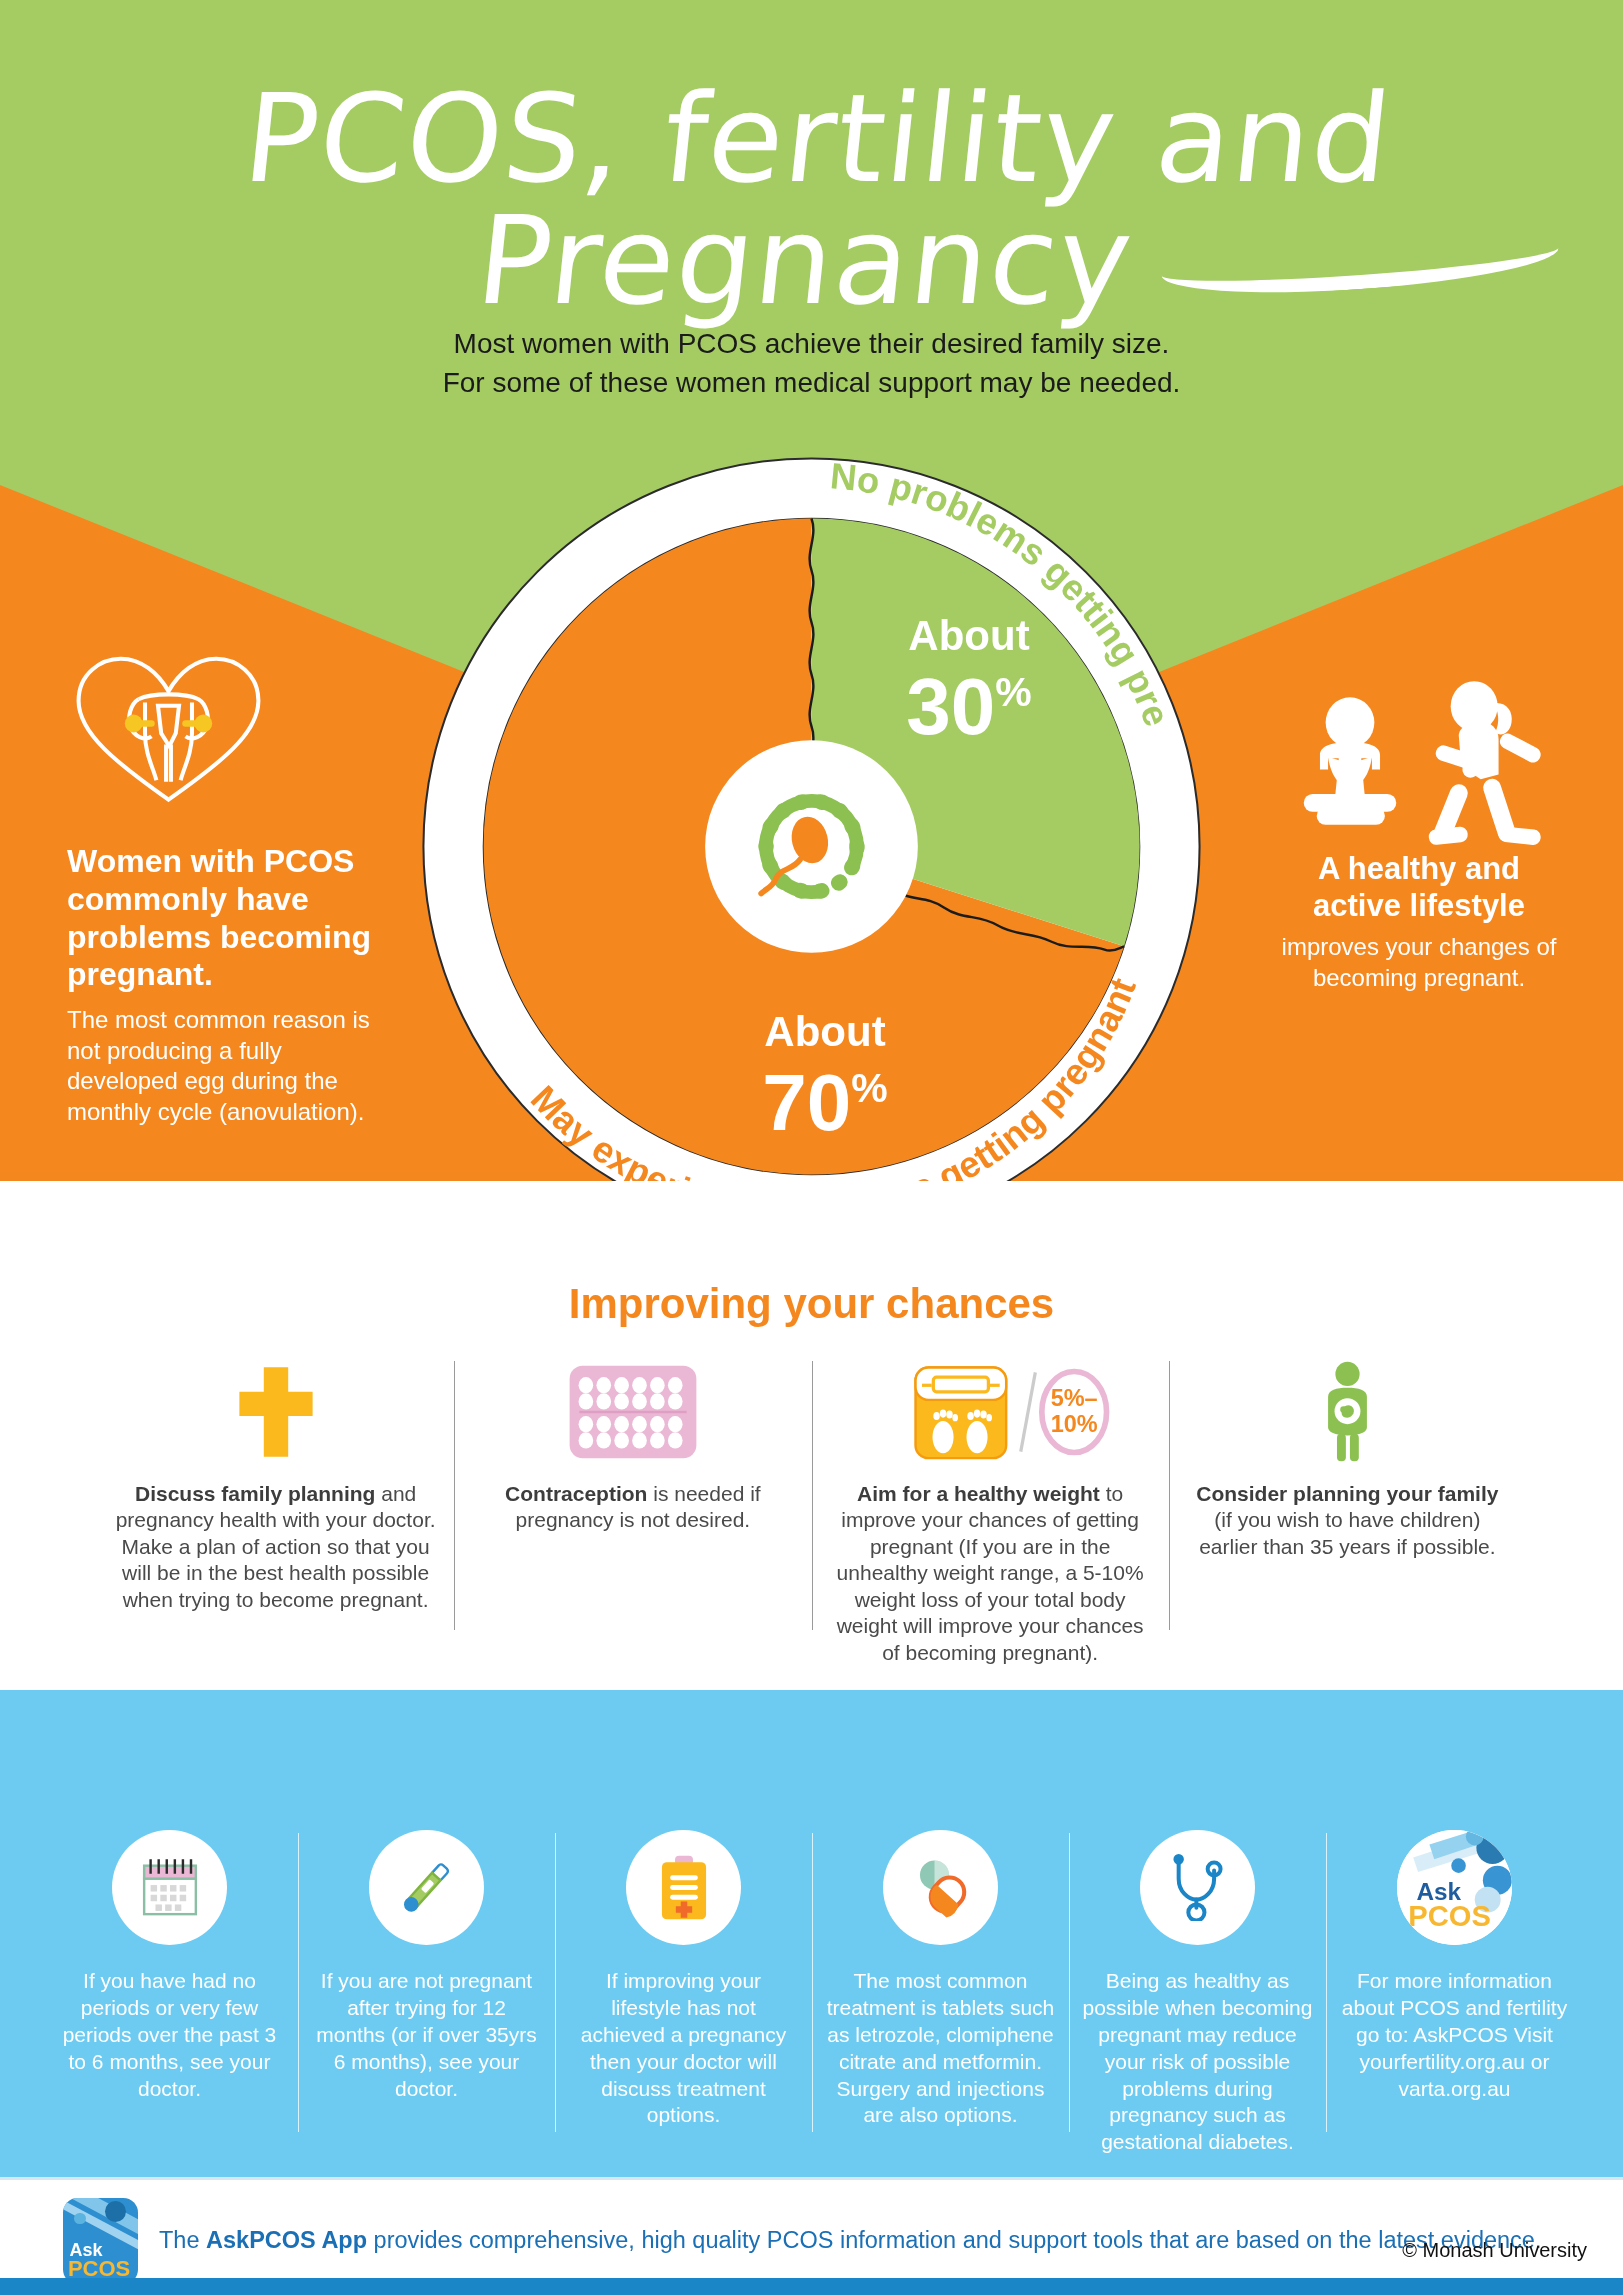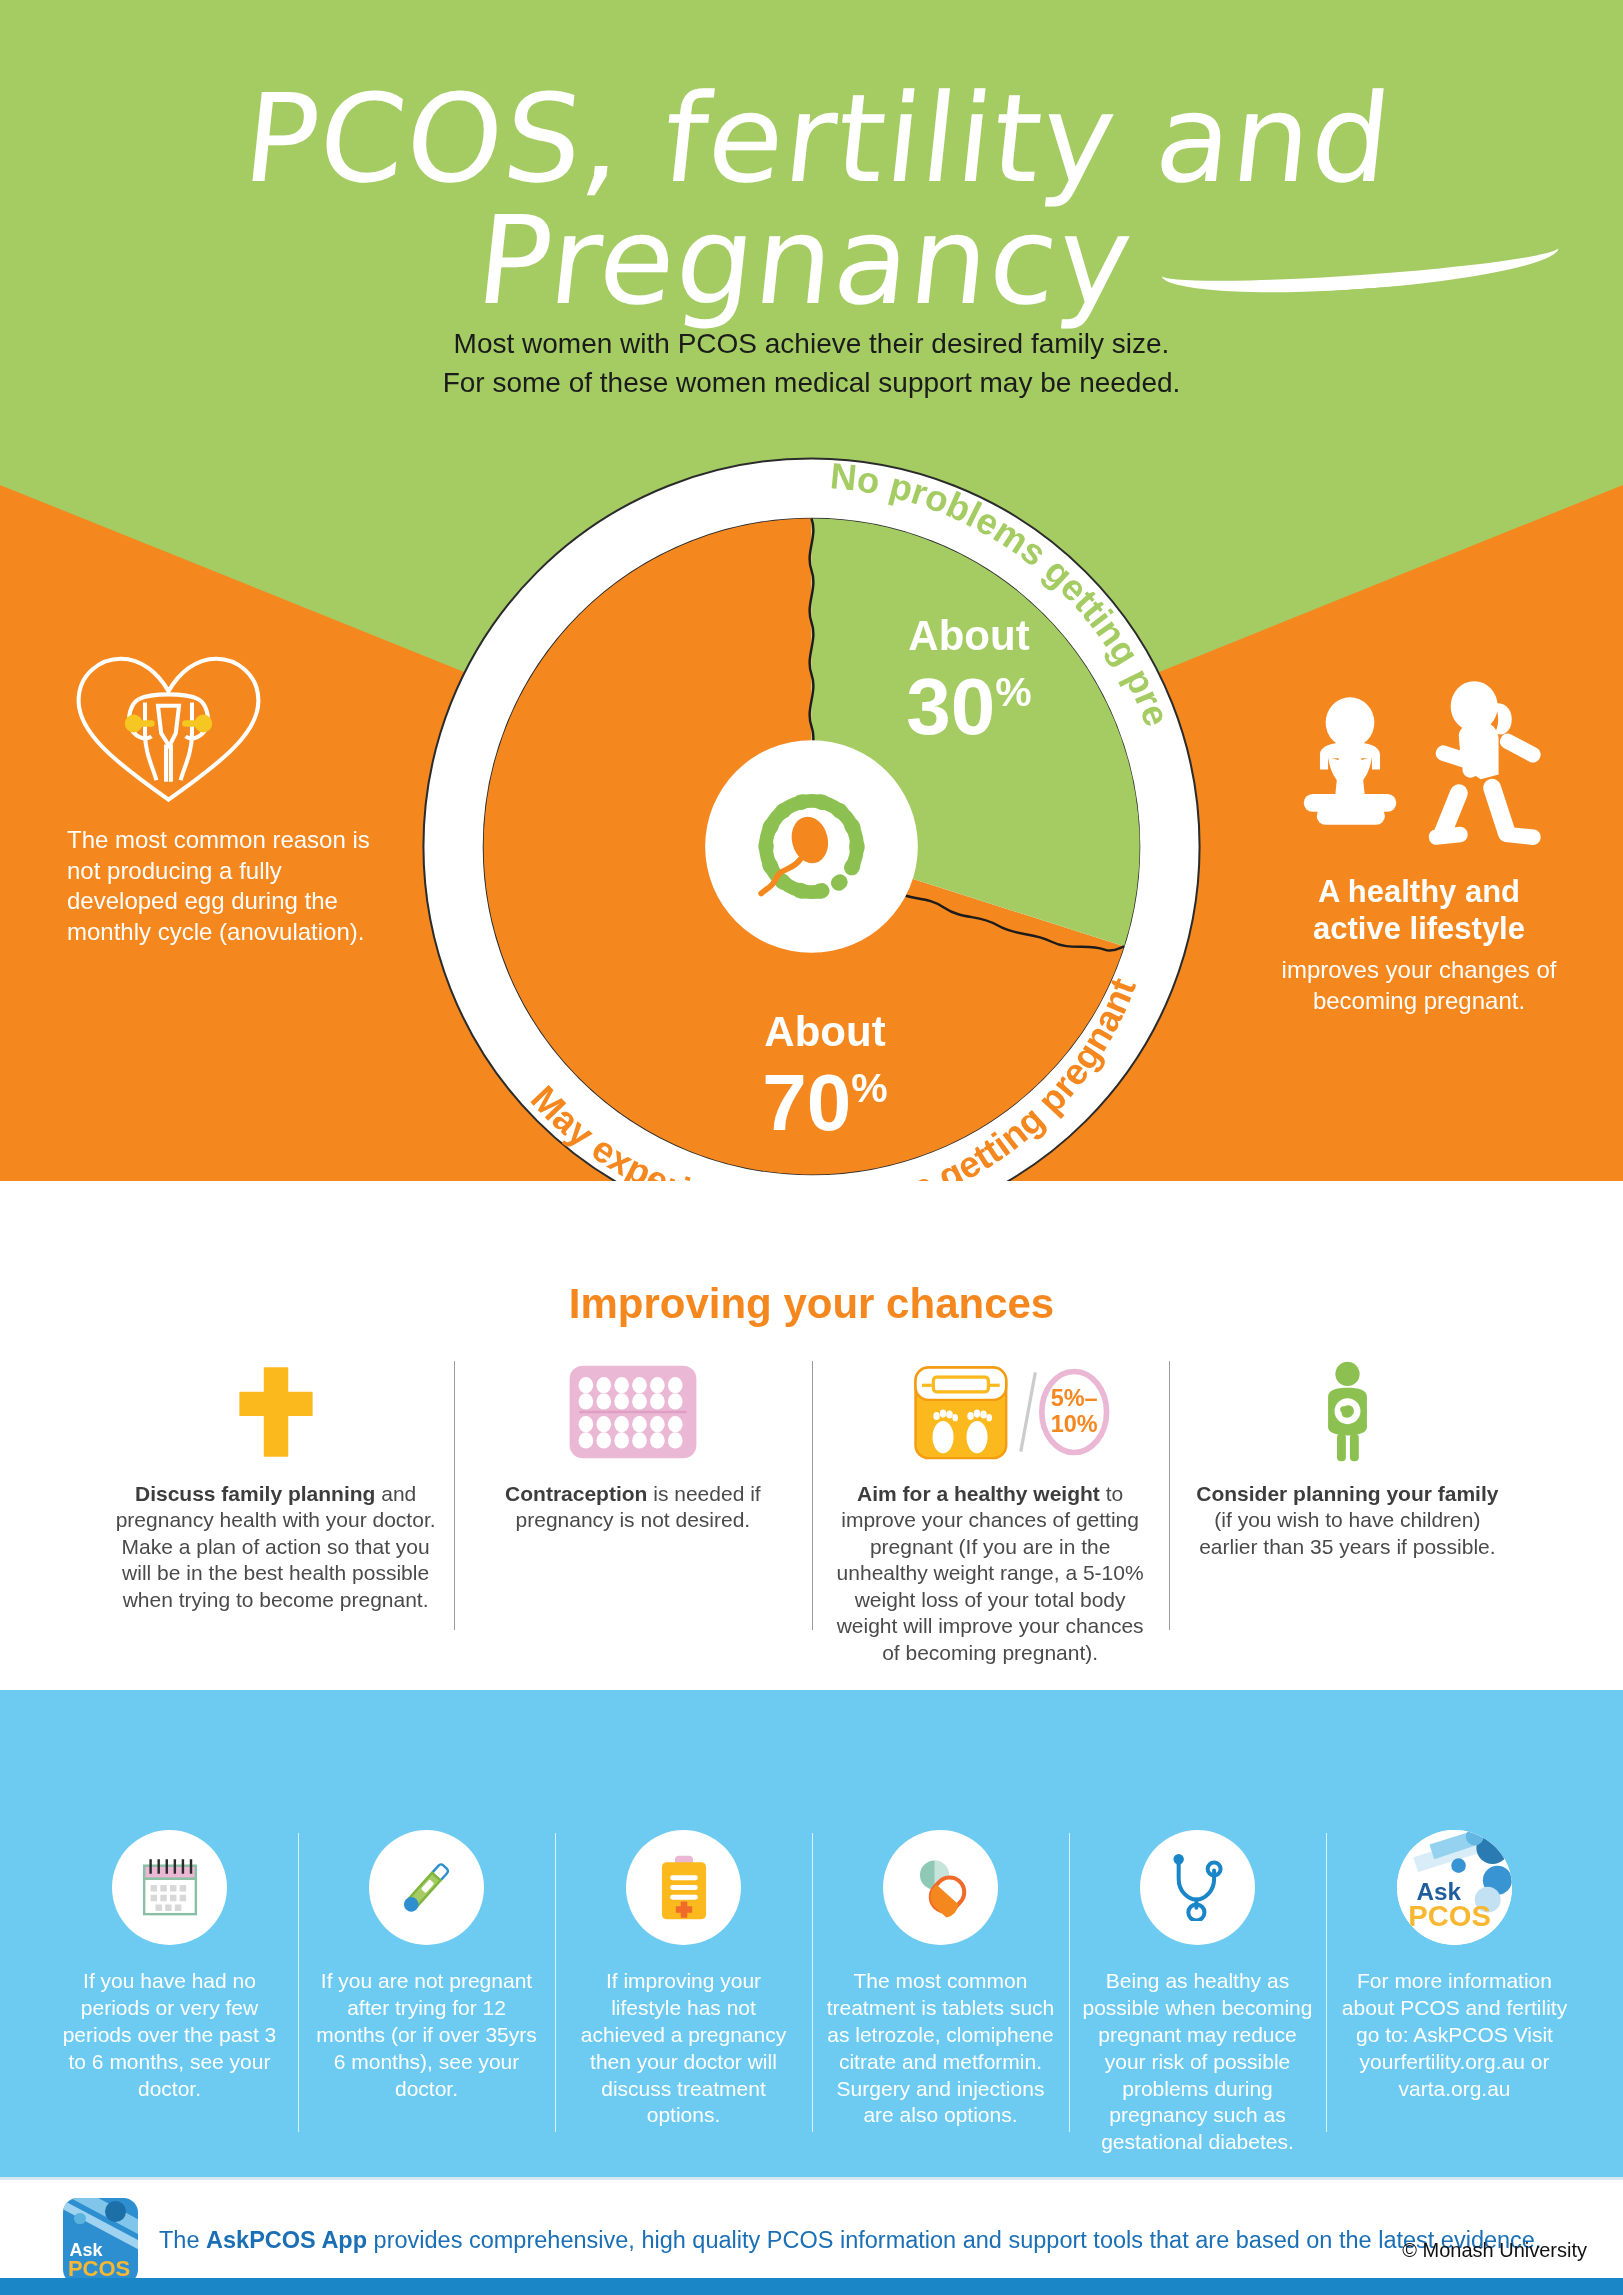--- a/index.html
+++ b/index.html
@@ -37,21 +37,21 @@
   .lab-70{left:687px;top:1011px;width:276px;}
   .lab-about{font-size:42px;display:block;margin-bottom:9.7px;}
   .lab-big{font-size:80px;display:block;}
   .lab-big .pc{font-size:41px;vertical-align:super;}
 
   
   .side-left{position:absolute;left:67px;top:649px;width:325px;color:#ffffff;}
   .side-left .hd{font-size:32px;font-weight:700;line-height:1.18;margin-top:29px;}
   .side-left .bd{font-size:24px;line-height:1.27;margin-top:11.4px;}
   .side-right{position:absolute;left:1281px;top:672px;width:276px;color:#ffffff;text-align:center;}
-  .side-right .hd{font-size:31px;font-weight:700;line-height:1.18;margin-top:23px;}
+  .side-right .hd{font-size:31px;font-weight:700;line-height:1.18;}
   .side-right .bd{font-size:24px;line-height:1.27;margin-top:8px;}
 
   
   .improving{position:absolute;left:0;top:1181px;width:1342px;height:509px;background:#ffffff;}
   .sec-title-orange{position:absolute;left:0;top:99px;width:1623px;text-align:center;
     color:#f5871f;font-size:42px;font-weight:700;}
   .imp-grid{position:absolute;left:97px;top:180px;width:1429px;display:flex;}
   .imp-col{flex:1;padding:0 18px;text-align:center;position:relative;}
   .imp-col + .imp-col::before{content:"";position:absolute;left:0;top:0;width:0.8px;height:269px;background:#9a9a9a;}
   .imp-icon{height:102px;display:flex;align-items:center;justify-content:center;margin-bottom:18px;}
@@ -111,20 +111,21 @@
           <path d="M88 62 C 78 68, 74 84, 78 96 C 82 108, 96 114, 104 108" fill="none" stroke="#ffffff" stroke-width="5"></path>
           <path d="M96 66 L96 104 C96 130, 106 146, 110 162 M154 66 L154 104 C154 130, 144 146, 140 162" fill="none" stroke="#ffffff" stroke-width="5"></path>
           <path d="M112 70 L138 70 L134 104 L126 120 L116 104 Z" fill="none" stroke="#ffffff" stroke-width="5"></path>
           <path d="M122 118 L122 164 M128 118 L128 164" fill="none" stroke="#ffffff" stroke-width="5"></path>
           <path d="M104 92 L88 92" stroke="#f6c623" stroke-width="8" stroke-linecap="round"></path>
           <circle cx="82" cy="92" r="11" fill="#f6c623"></circle>
           <path d="M146 92 L162 92" stroke="#f6c623" stroke-width="8" stroke-linecap="round"></path>
           <circle cx="168" cy="92" r="11" fill="#f6c623"></circle>
         </svg>
       </div>
+      <div class="hd">Women with PCOS commonly have problems becoming pregnant.</div>
       <div class="bd">The most common reason is not producing a fully developed egg during the monthly cycle (anovulation).</div>
     </div>
 
     <div class="side-right">
       <div style="height:179px;">
         <svg width="276" height="179" viewBox="0 0 340 220">
           <g fill="#ffffff">
 
             <ellipse cx="85" cy="62" rx="30" ry="31"></ellipse>
             <path d="M48 102 C48 92, 60 86, 85 86 C110 86, 122 92, 122 102 L122 120 L112 120 L112 106 L58 106 L58 120 L48 120 Z"></path>

